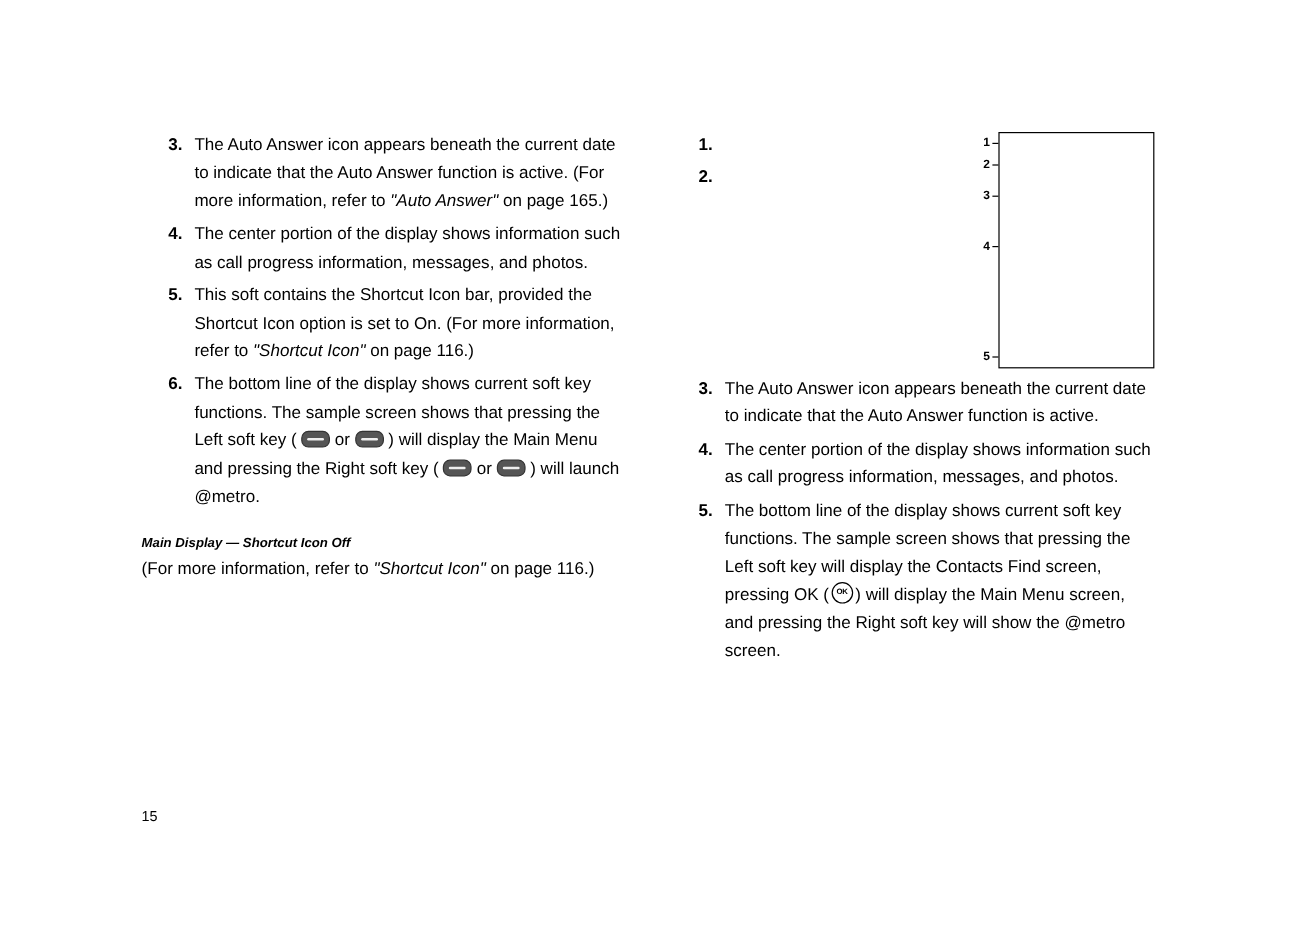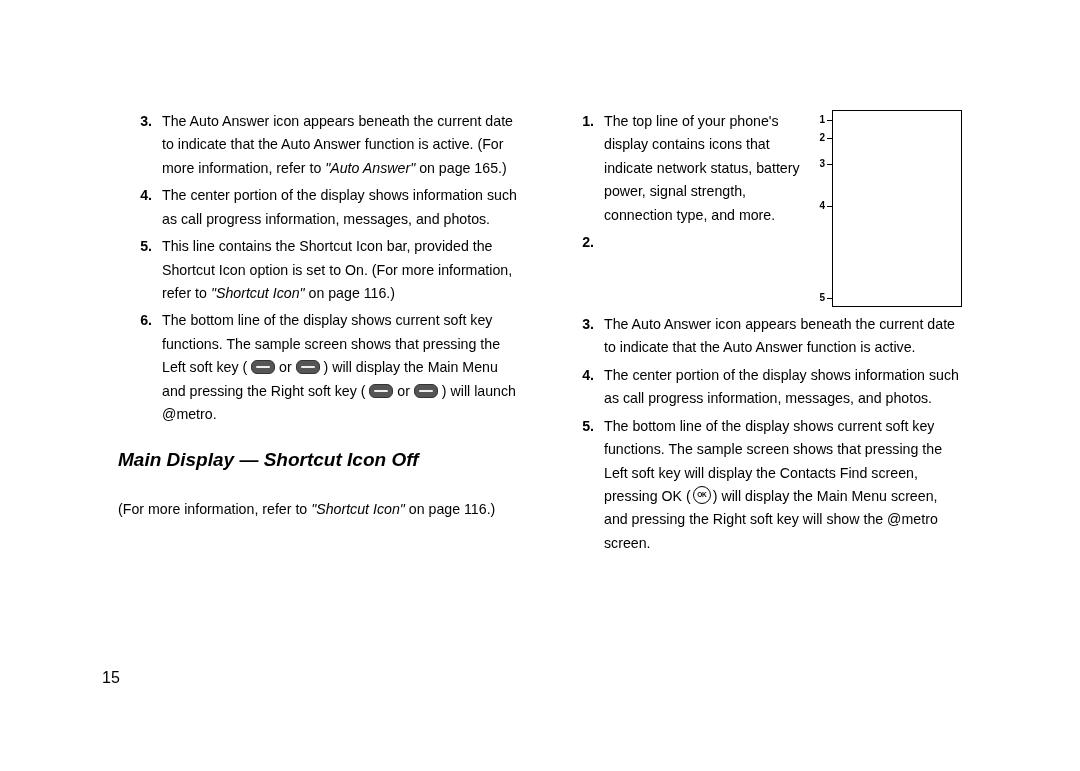--- a/index.html
+++ b/index.html
@@ -38,23 +38,23 @@
     font-weight: bold;
   }
   .ol-body {
     flex: 1;
   }
   .italic { font-style: italic; }
   .bold { font-weight: normal; }
   .heading {
     font-weight: bold;
     font-style: italic;
-    font-size: 19px;
+    font-size: 11px;
     margin-top: 18px;
-    margin-bottom: 22px;
+    margin-bottom: 0;
   }
   .paren-note {
     margin-bottom: 14px;
   }
   .key-icon {
     display: inline-block;
     width: 22px;
     height: 12px;
     border-radius: 6px;
     background: #555;
@@ -88,23 +88,23 @@
     content: "OK";
     position: absolute;
     left: 0; right: 0; top: 0; bottom: 0;
     font-size: 6.5px;
     line-height: 16px;
     letter-spacing: -0.3px;
     font-weight: bold;
   }
   .pagenum {
     position: absolute;
-    left: 102px;
+    left: 118px;
     bottom: 80px;
-    font-size: 16px;
+    font-size: 12px;
   }
 
   
   .figwrap {
     float: right;
     margin-left: 10px;
     margin-bottom: 6px;
   }
   .fig {
     display: flex;
@@ -154,21 +154,21 @@
     </div>
 
     <div class="ol-row">
       <div class="ol-num">4.</div>
       <div class="ol-body">The center portion of the display shows information such as call progress information, messages, and photos.</div>
     </div>
 
     <div class="ol-row">
       <div class="ol-num">5.</div>
       <div class="ol-body">
-        <span>This line contains the Shortcut Icon bar, provided the </span><span class="bold">Shortcut Icon</span><span> option is set to </span><span class="bold">On</span><span>. (For more information, refer to </span><span class="italic">"Shortcut Icon"</span><span>  on page 116.)</span>
+        <span>This soft contains the Shortcut Icon bar, provided the </span><span class="bold">Shortcut Icon</span><span> option is set to </span><span class="bold">On</span><span>. (For more information, refer to </span><span class="italic">"Shortcut Icon"</span><span>  on page 116.)</span>
       </div>
     </div>
 
     <div class="ol-row">
       <div class="ol-num">6.</div>
       <div class="ol-body">
         <span>The bottom line of the display shows current soft key functions. The sample screen shows that pressing the Left soft key ( </span><span class="key-icon"></span><span> or </span><span class="key-icon"></span><span> ) will display the Main Menu and pressing the Right soft key ( </span><span class="key-icon"></span><span> or </span><span class="key-icon"></span><span> ) will launch </span><span class="bold">@metro</span><span>.</span>
       </div>
     </div>
 
@@ -189,21 +189,20 @@
           <div class="tick" style="top:46px">3</div>
           <div class="tick" style="top:88px">4</div>
           <div class="tick" style="top:180px">5</div>
         </div>
         <div class="fig-box"></div>
       </div>
     </div>
 
     <div class="ol-row right-ol-1">
       <div class="ol-num">1.</div>
-      <div class="ol-body">The top line of your phone's display contains icons that indicate network status, battery power, signal strength, connection type, and more.</div>
     </div>
 
     <div class="ol-row right-ol-2">
       <div class="ol-num">2.</div>
     </div>
 
     <div style="clear:both"></div>
 
     <div class="ol-row">
       <div class="ol-num">3.</div>

